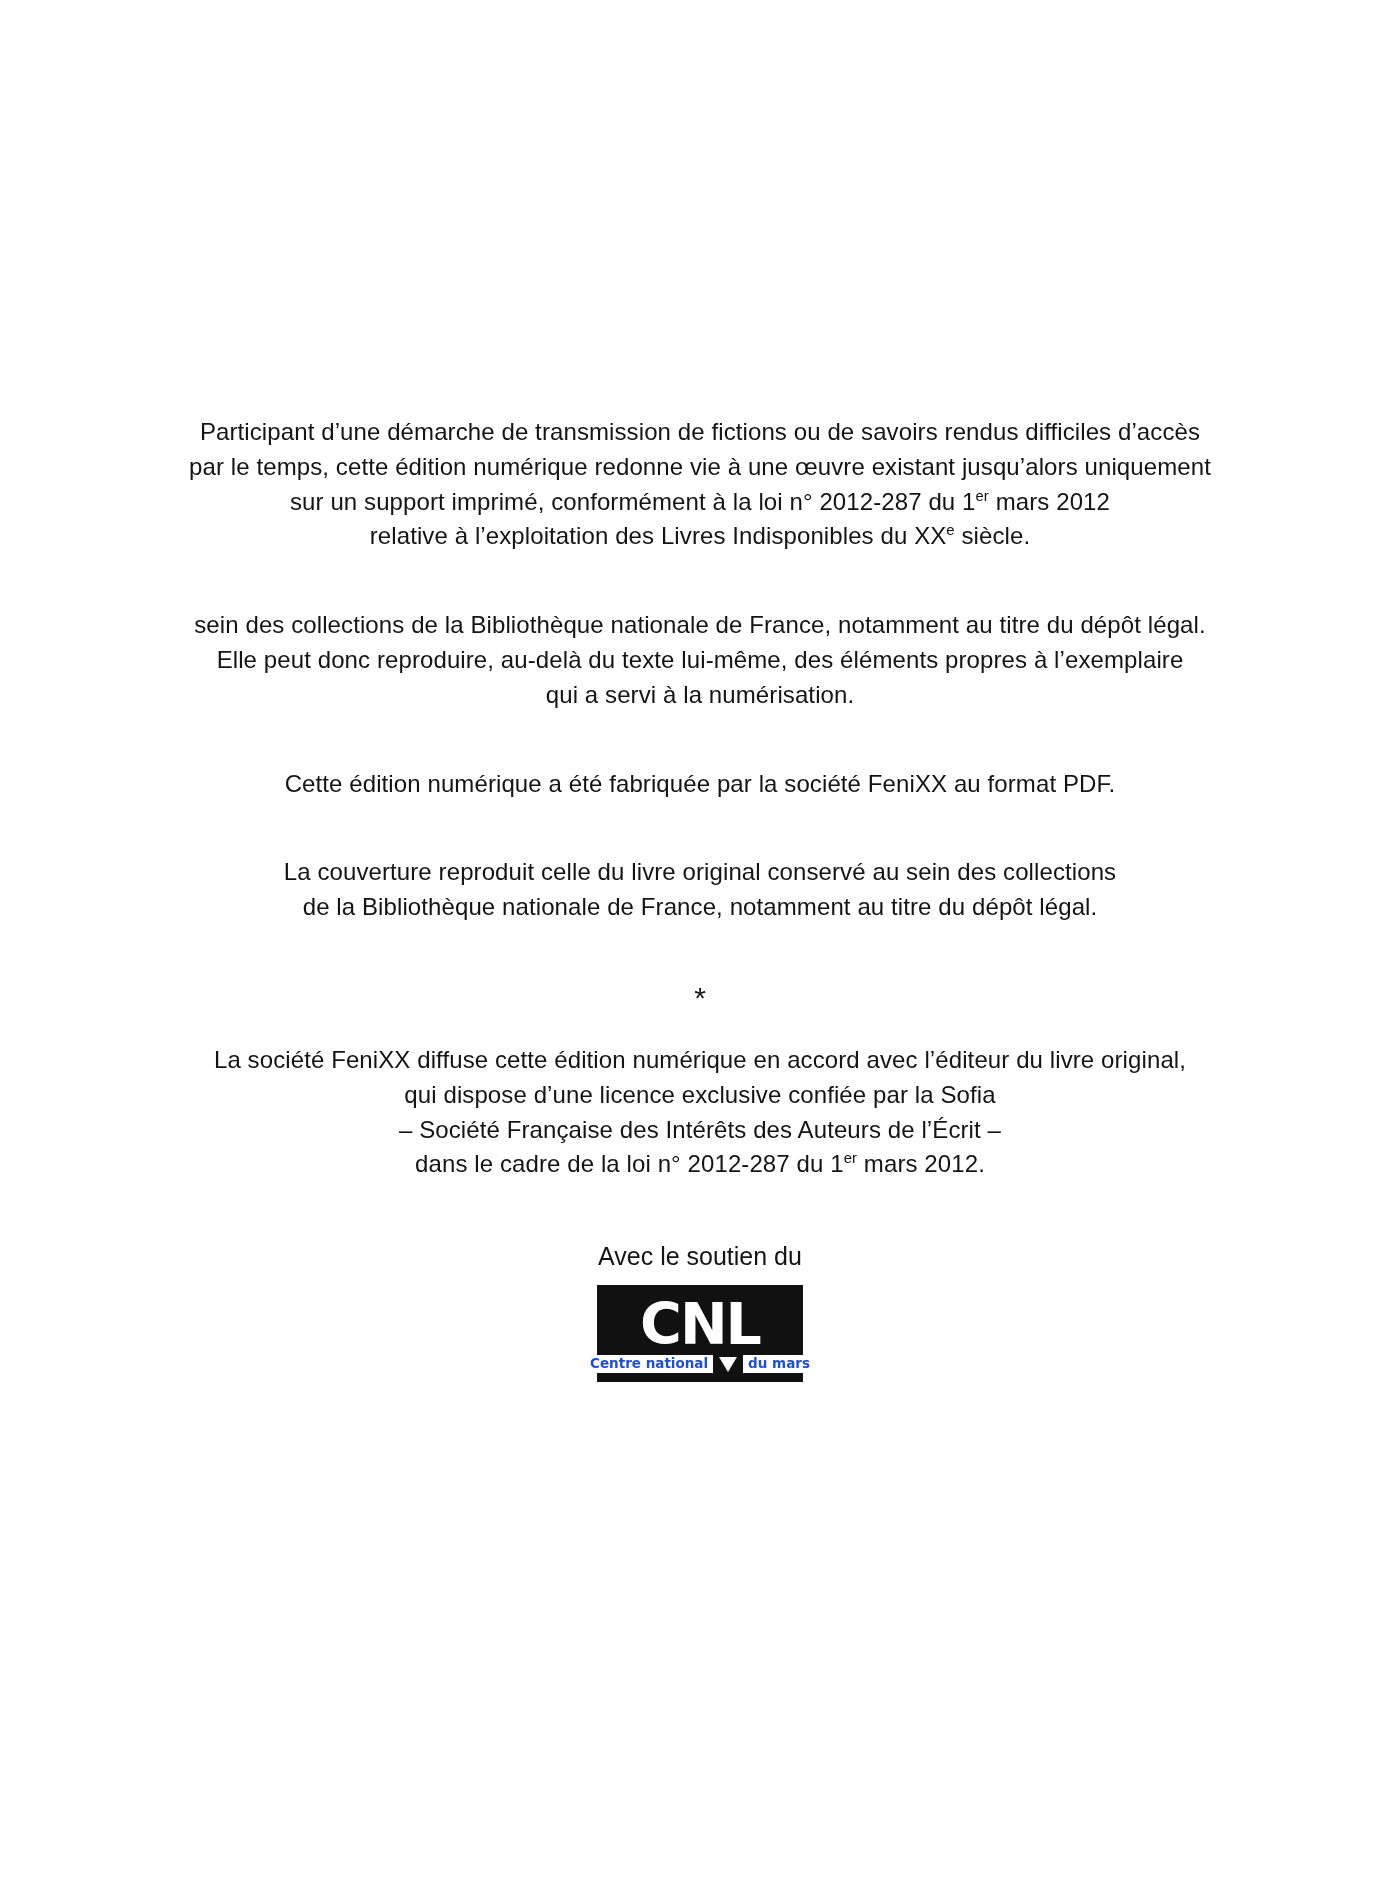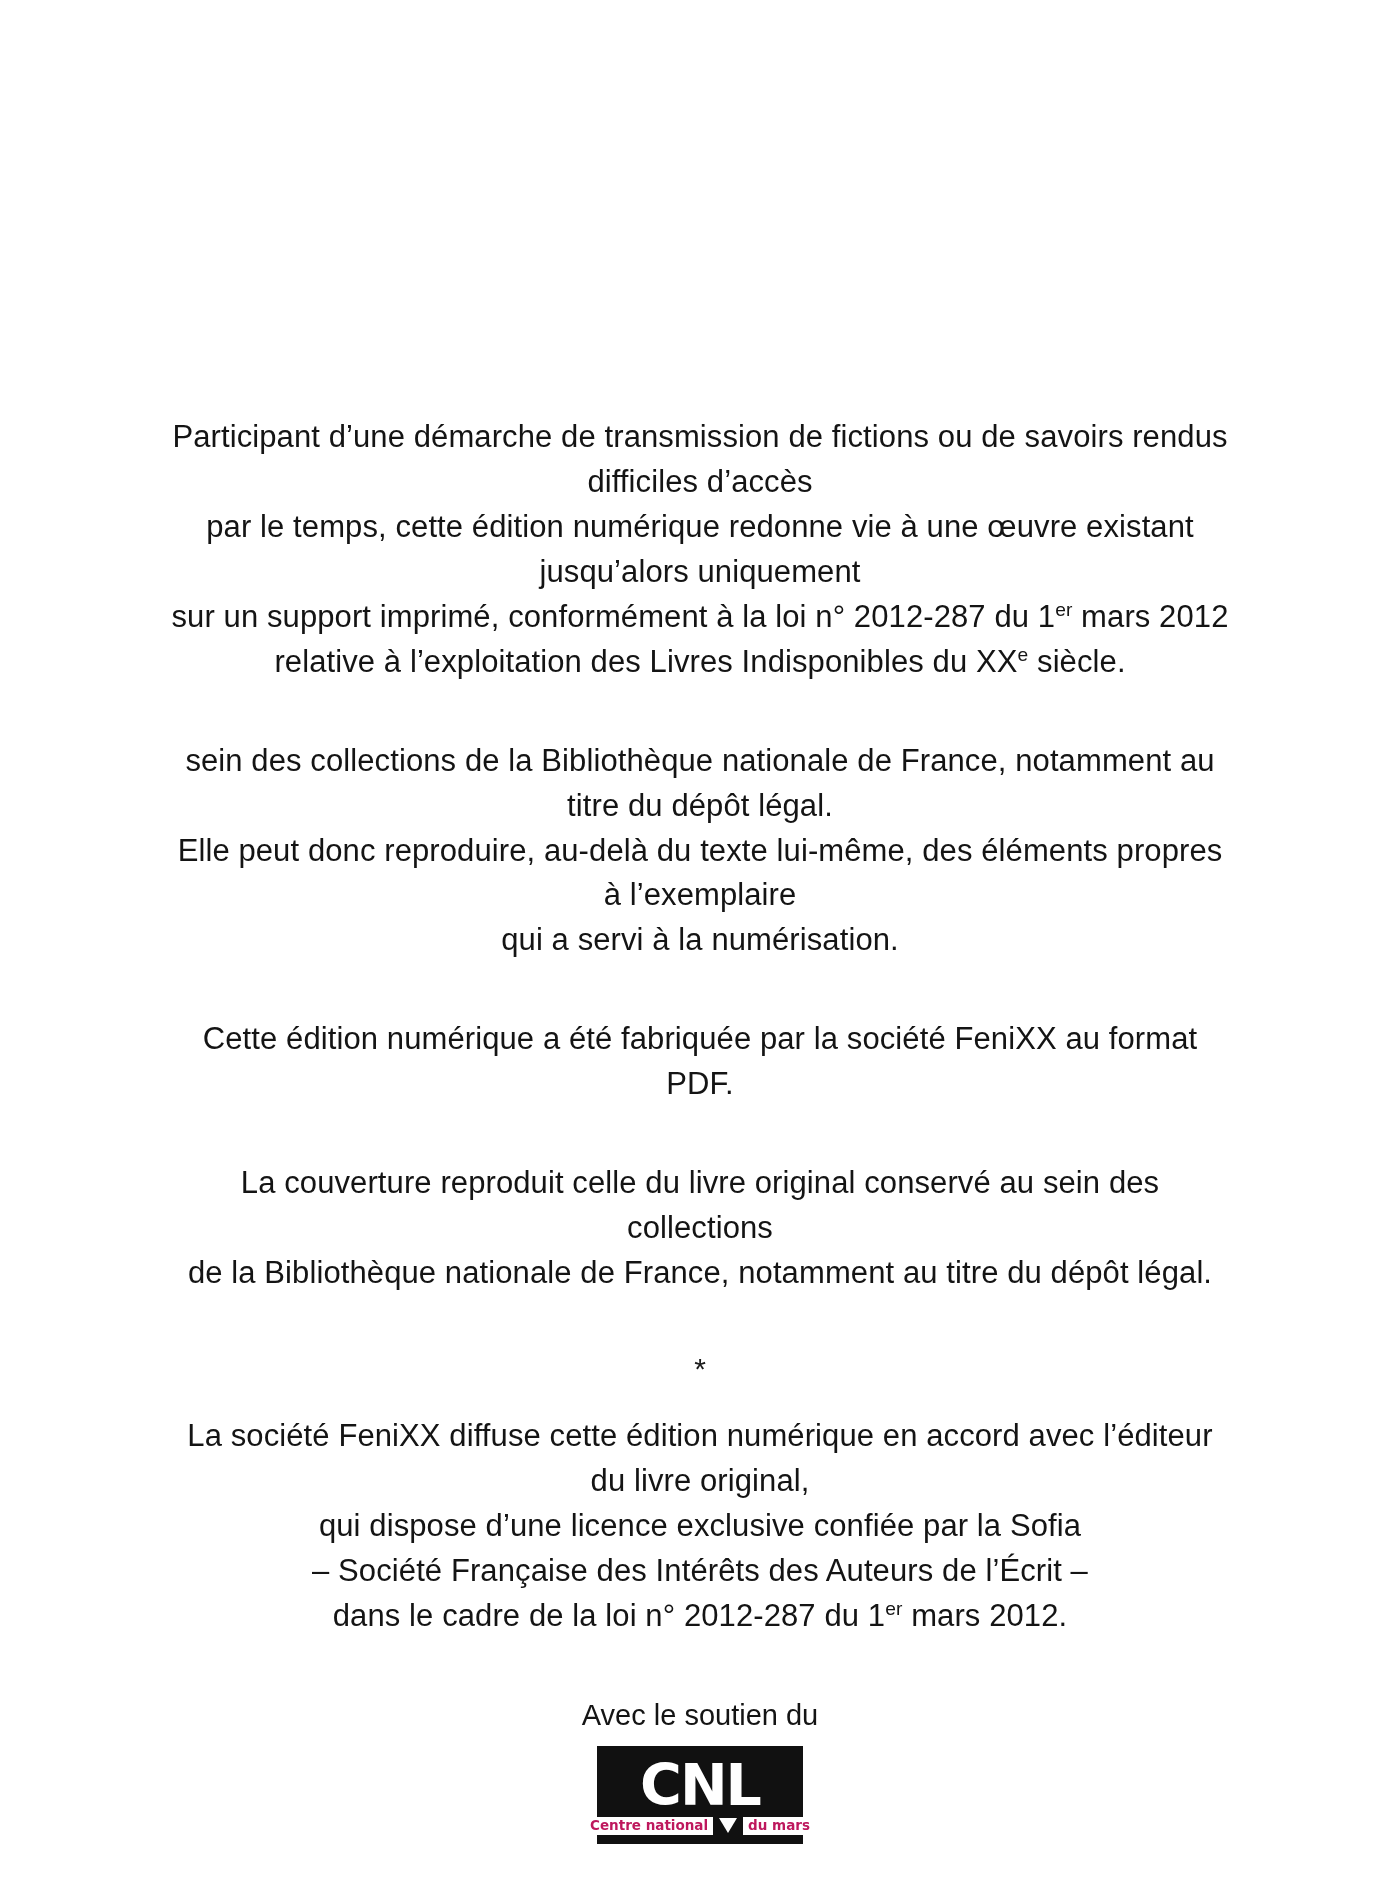--- a/index.html
+++ b/index.html
@@ -27,21 +27,21 @@
   }
 
   .spacer-top {
     height: 415px;
     flex: none;
   }
 
   .para {
     width: 100%;
     text-align: center;
-    font-size: 31px;
+    font-size: 24px;
     line-height: 1.45;
     color: #141414;
     margin: 0 0 36px 0;
     letter-spacing: 0.1px;
   }
 
   .para.tight {
     margin-bottom: 0;
   }
 
@@ -56,21 +56,21 @@
   }
 
   .support-block {
     margin-top: 58px;
     display: flex;
     flex-direction: column;
     align-items: center;
   }
 
   .support-label {
-    font-size: 29px;
+    font-size: 25px;
     line-height: 1.3;
     margin-bottom: 12px;
     color: #141414;
   }
 
   
   .cnl-logo {
     width: 206px;
     background: #111111;
     padding: 0;
@@ -90,21 +90,21 @@
   }
   .cnl-sub {
     display: flex;
     align-items: center;
     justify-content: center;
     gap: 6px;
     padding: 0 8px 9px 8px;
   }
   .cnl-sub .seg {
     background: #ffffff;
-    color: #be185d;
+    color: #1d4ed8;
     font-size: 13.5px;
     font-weight: bold;
     font-family: "DejaVu Sans", sans-serif;
     padding: 2px 5px 3px 5px;
     white-space: nowrap;
     line-height: 1;
   }
   .cnl-sub .tick {
     width: 0;
     height: 0;

